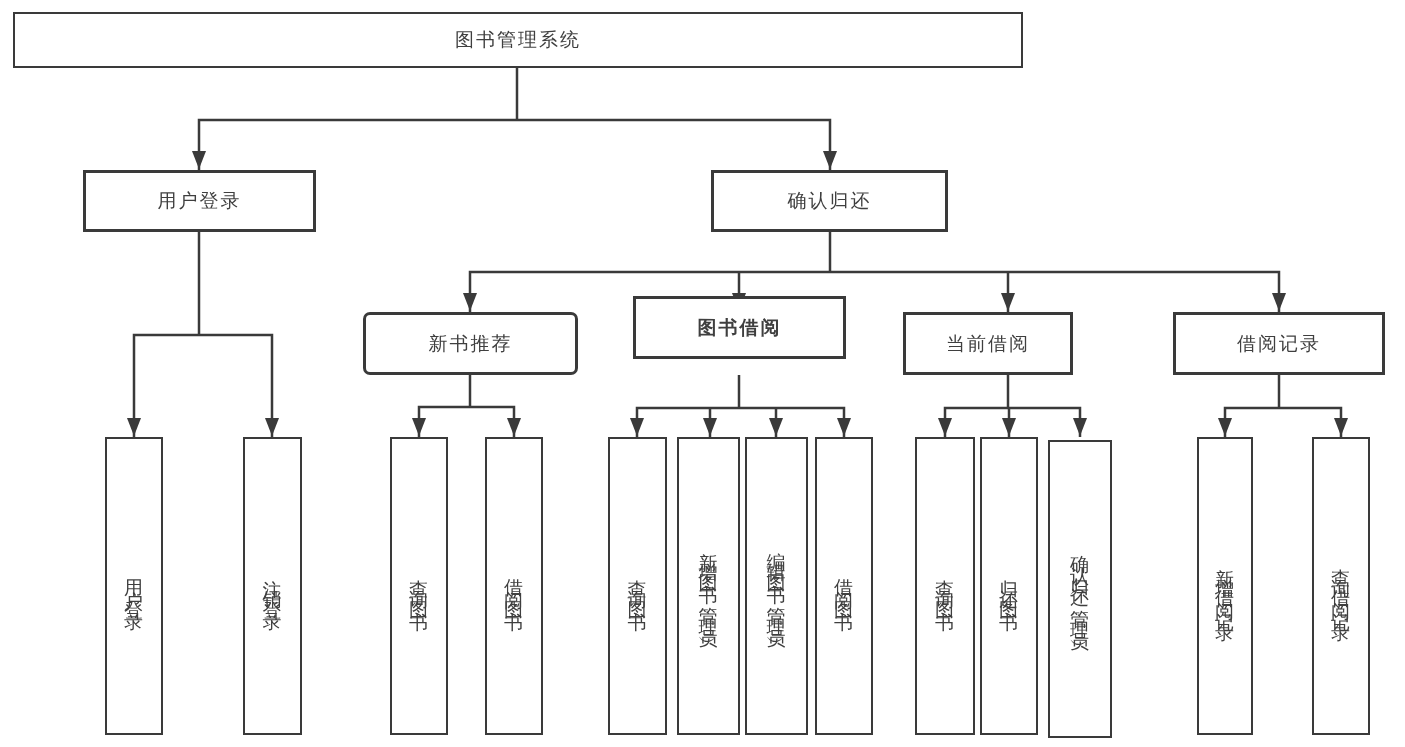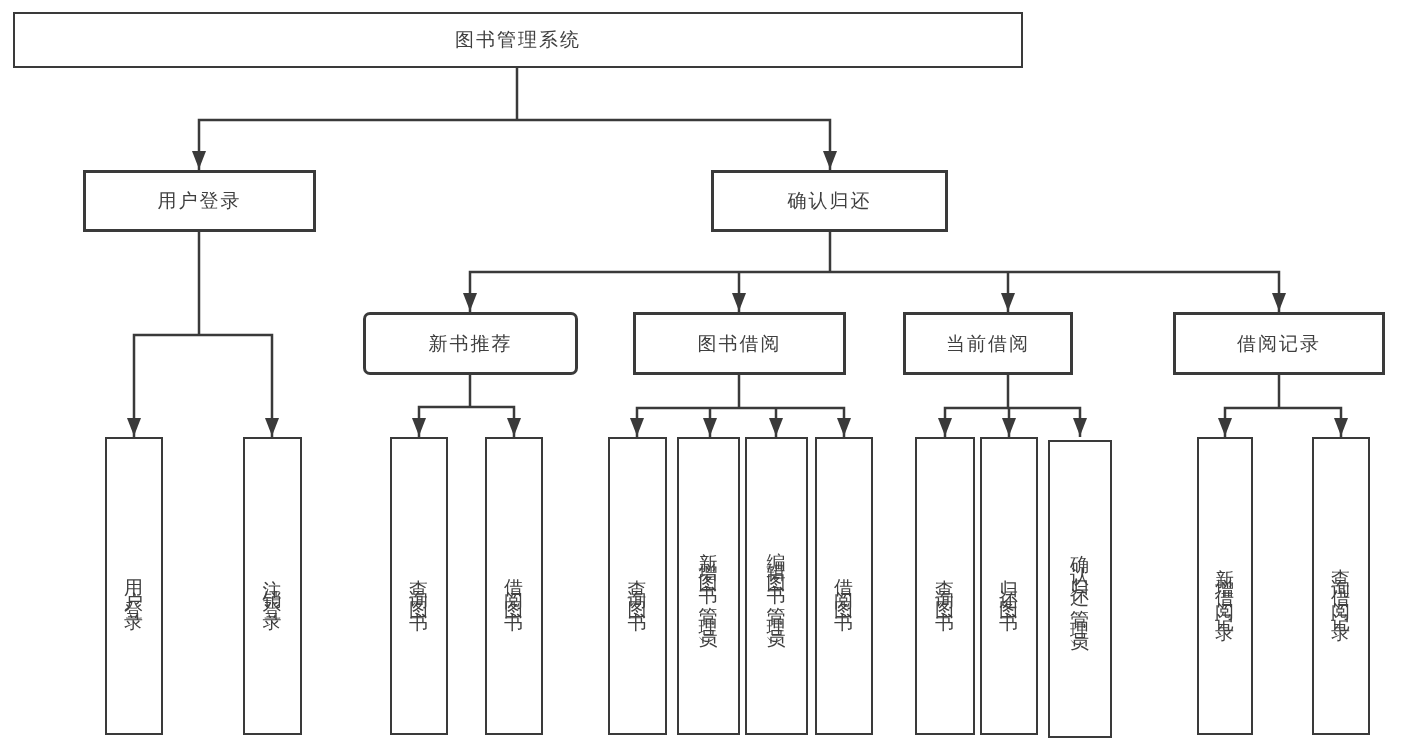--- a/index.html
+++ b/index.html
@@ -103,21 +103,21 @@
   <div class="box" style="left:83px;top:170px;width:233px;height:62px;">
     <span class="lbl">用户登录</span>
   </div>
   <div class="box" style="left:711px;top:170px;width:237px;height:62px;">
     <span class="lbl">确认归还</span>
   </div>
 
   <div class="box" style="left:363px;top:312px;width:215px;height:63px;border-radius:7px;">
     <span class="lbl">新书推荐</span>
   </div>
-  <div class="box" style="left:633px;top:312px;width:213px;height:63px;">
+  <div class="box" style="left:633px;top:296px;width:213px;height:63px;font-weight:bold;">
     <span class="lbl">图书借阅</span>
   </div>
   <div class="box" style="left:903px;top:312px;width:170px;height:63px;">
     <span class="lbl">当前借阅</span>
   </div>
   <div class="box" style="left:1173px;top:312px;width:212px;height:63px;">
     <span class="lbl">借阅记录</span>
   </div>
 
   <div class="box leaf" style="left:105px;top:437px;width:58px;height:298px;">

